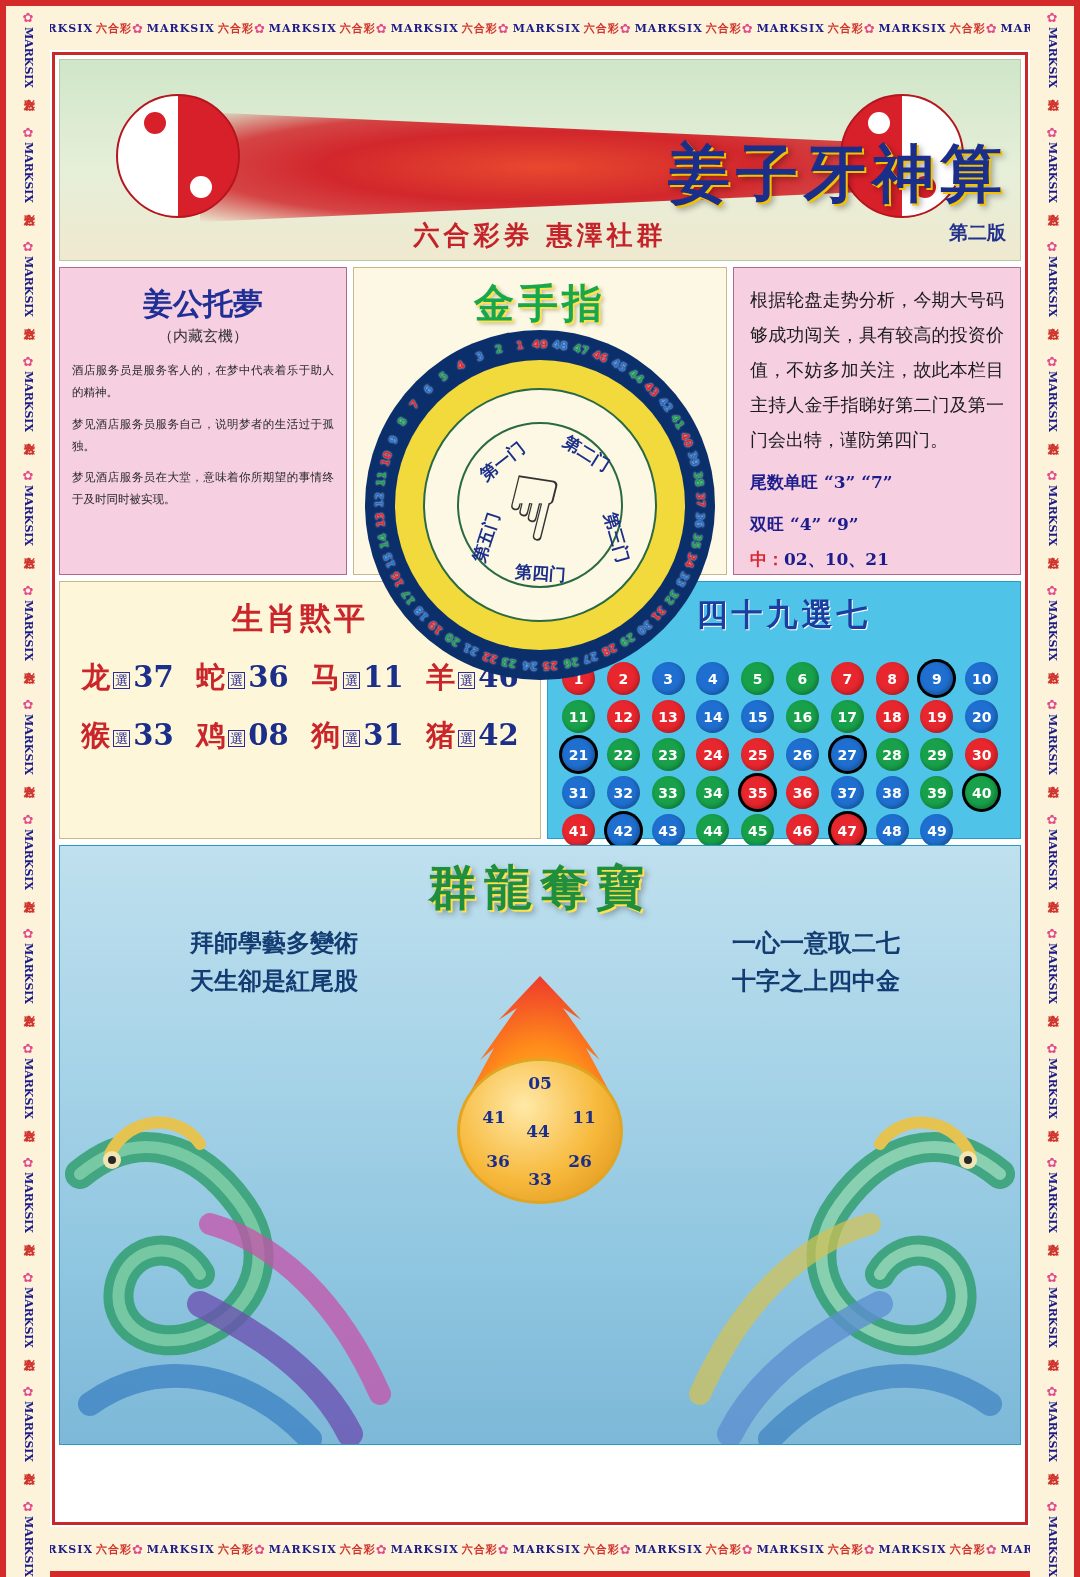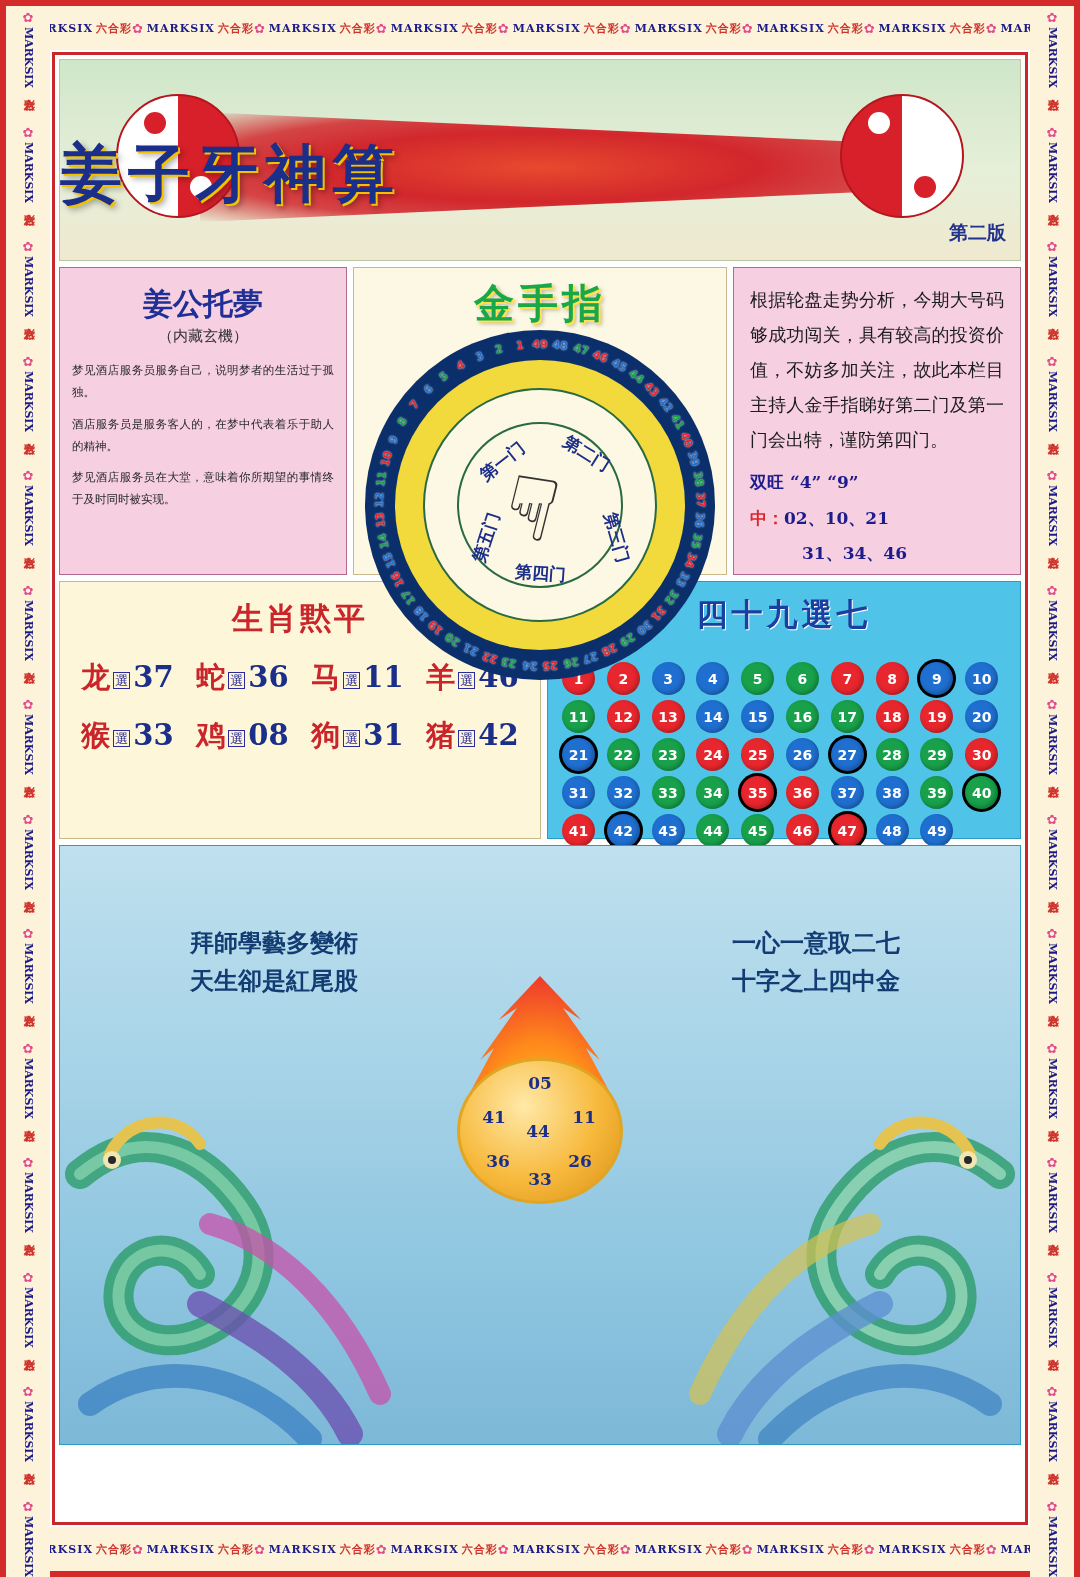--- a/index.html
+++ b/index.html
@@ -74,21 +74,21 @@
   .taiji.left .d1{background:#d8202a;left:26px;top:16px;}
   .taiji.left .d2{background:#fff;left:72px;top:80px;}
   .taiji.right .d1{background:#fff;left:26px;top:16px;}
   .taiji.right .d2{background:#d8202a;left:72px;top:80px;}
   .red-swoosh{
     position:absolute;left:140px;right:140px;top:52px;height:110px;
     background:radial-gradient(ellipse at center,#e8492f 0%,#d2272c 45%,rgba(210,39,44,.85) 70%,rgba(210,39,44,0) 100%);
     clip-path:polygon(0 0,100% 28%,100% 72%,0 100%);
   }
   .mast-title{
-    position:absolute;left:0;right:12px;top:72px;text-align:left;
+    position:absolute;left:0;right:12px;top:72px;text-align:right;
     font-family:"DejaVu Serif","Liberation Serif",serif;
     font-size:62px;font-weight:bold;color:#1b2f8a;
     letter-spacing:6px;
     text-shadow:2px 2px 0 #f2c200,4px 4px 6px rgba(0,0,0,.35);
   }
   .mast-sub{
     position:absolute;left:0;right:0;top:158px;text-align:center;
     font-family:"DejaVu Serif","Liberation Serif",serif;
     font-size:26px;font-weight:bold;color:#c4232a;letter-spacing:4px;
   }
@@ -474,30 +474,31 @@
       <div class="red-swoosh"></div>
       <div class="taiji left">
         <span class="dot d1"></span>
           <span class="dot d2"></span>
       </div>
       <div class="taiji right">
         <span class="dot d1"></span>
           <span class="dot d2"></span>
       </div>
       <div class="mast-title">姜子牙神算</div>
+      <div class="mast-sub">六合彩券  惠澤社群</div>
       <div class="edition">第二版</div>
     </div>
 
     <div class="row1">
 
       <div class="panel p-dream">
         <h2>姜公托夢</h2>
         <div class="sub">（内藏玄機）</div>
+        <p>酒店服务员是服务客人的，在梦中代表着乐于助人的精神。</p>
         <p>梦见酒店服务员服务自己，说明梦者的生活过于孤独。</p>
-        <p>酒店服务员是服务客人的，在梦中代表着乐于助人的精神。</p>
         <p>梦见酒店服务员在大堂，意味着你所期望的事情终于及时同时被实现。</p>
       </div>
 
       <div class="panel p-finger">
         <h2>金手指</h2>
         <div class="wheel-wrap">
           <div class="wheel"></div>
           <div class="wheel-mid"></div>
           <div class="wheel-in"></div>
           <div class="wheel-core"></div>
@@ -556,20 +557,21 @@
           <div class="gate g2">第二门</div>
           <div class="gate g3">第三门</div>
           <div class="gate g4">第四门</div>
           <div class="gate g5">第五门</div>
           <div class="hand">☟</div>
         </div>
       </div>
 
       <div class="panel p-note">
         <p>根据轮盘走势分析，今期大号码够成功闯关，具有较高的投资价值，不妨多加关注，故此本栏目主持人金手指睇好第二门及第一门会出特，谨防第四门。</p>
+        <p class="hot">尾数单旺 “3” “7”</p>
         <p class="hot">双旺 “4” “9”</p>
         <p class="nums"><span class="zhong">中：</span><span>02、10、21</span></p>
         <p class="nums" style="padding-left:52px">31、34、46</p>
       </div>
     </div>
 
     <div class="row2">
 
       <div class="p-zodiac">
         <h2>生肖黙平</h2>
@@ -639,20 +641,21 @@
             <div class="ball b-green">45</div>
             <div class="ball b-red">46</div>
             <div class="ball b-red mark">47</div>
             <div class="ball b-blue">48</div>
             <div class="ball b-blue">49</div>
           </div>
       </div>
     </div>
 
     <div class="row3">
+      <div class="r3-title">群龍奪寶</div>
 
       <div class="verse left">
         <div>拜師學藝多變術</div>
         <div>天生卻是紅尾股</div>
       </div>
       <div class="verse right">
         <div>一心一意取二七</div>
         <div>十字之上四中金</div>
       </div>
 

